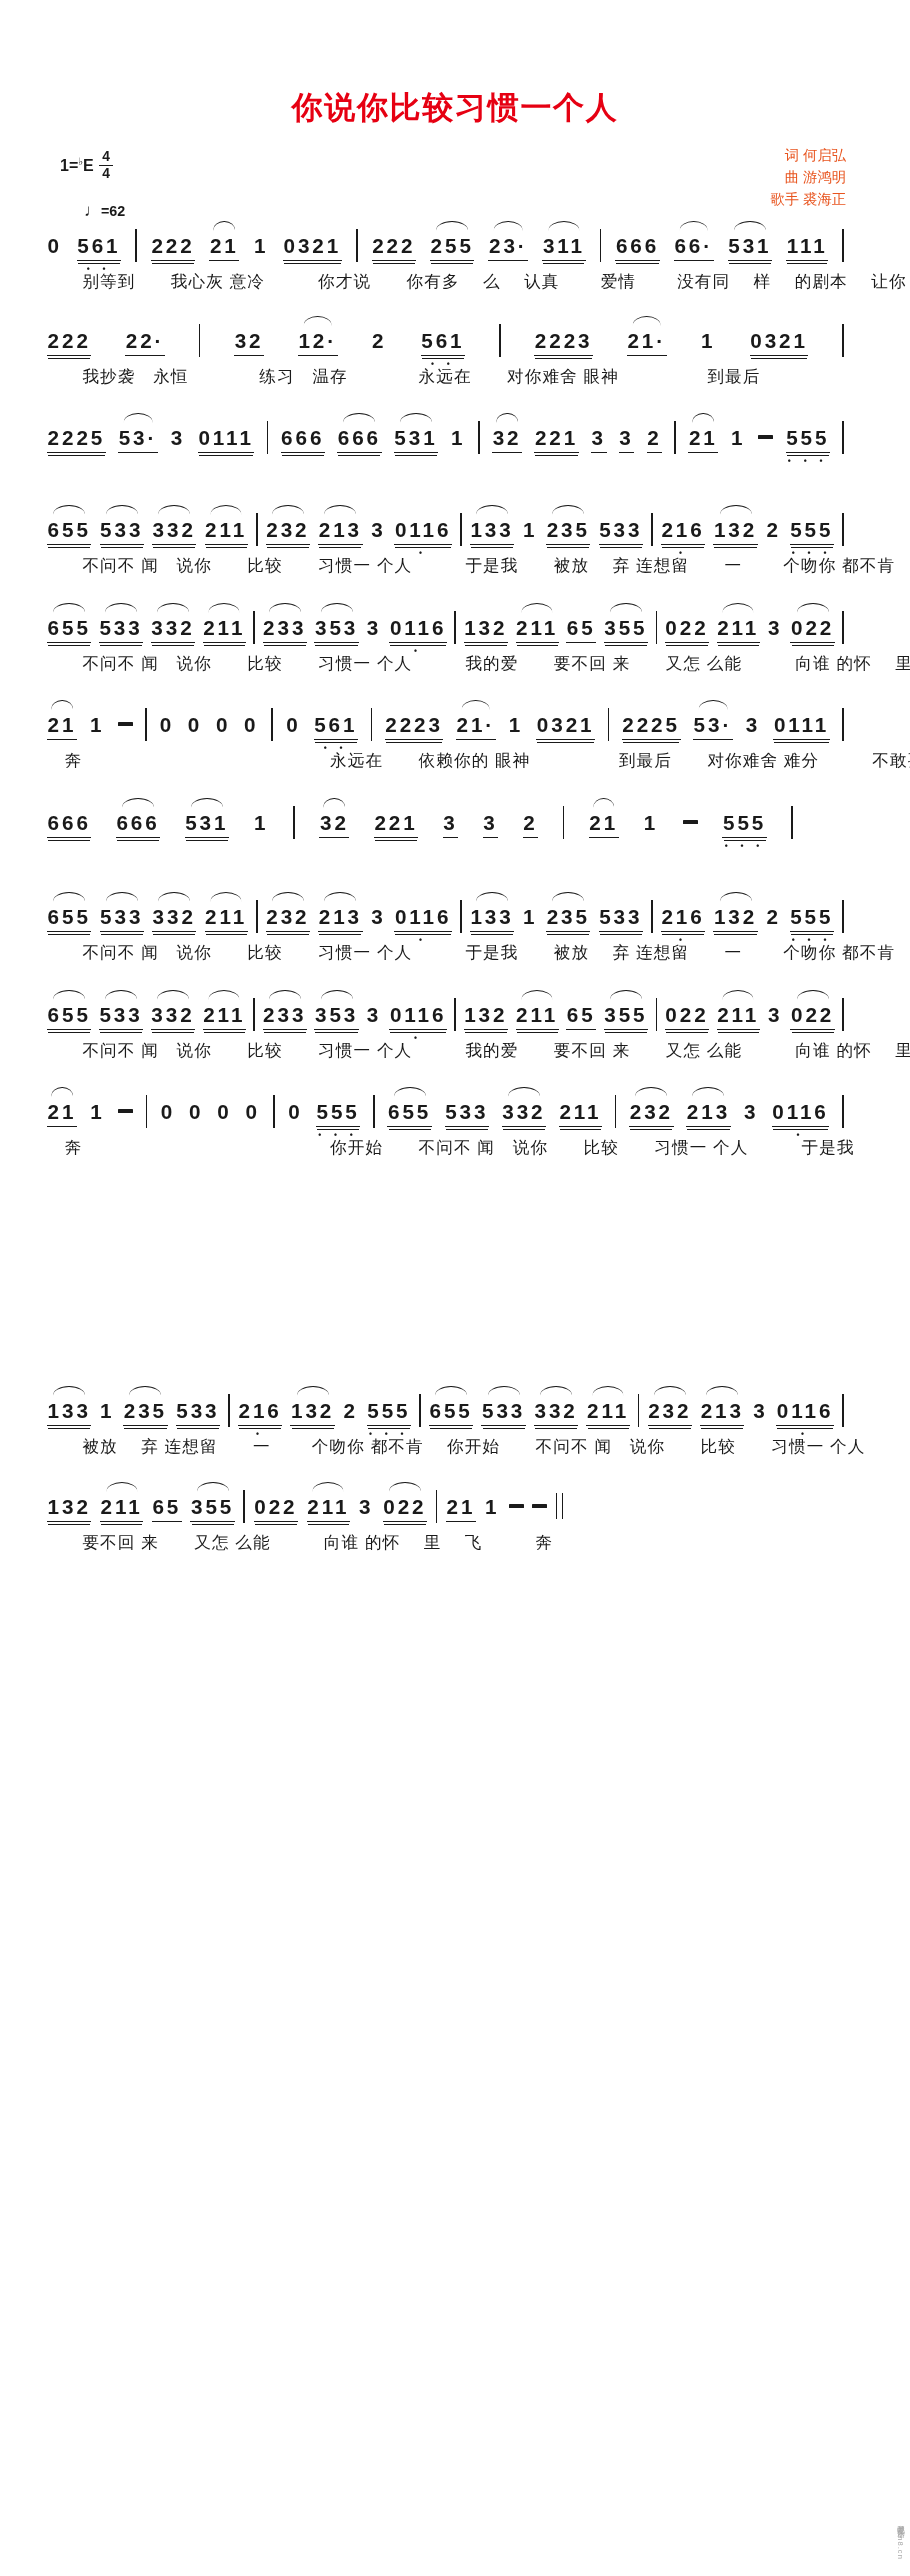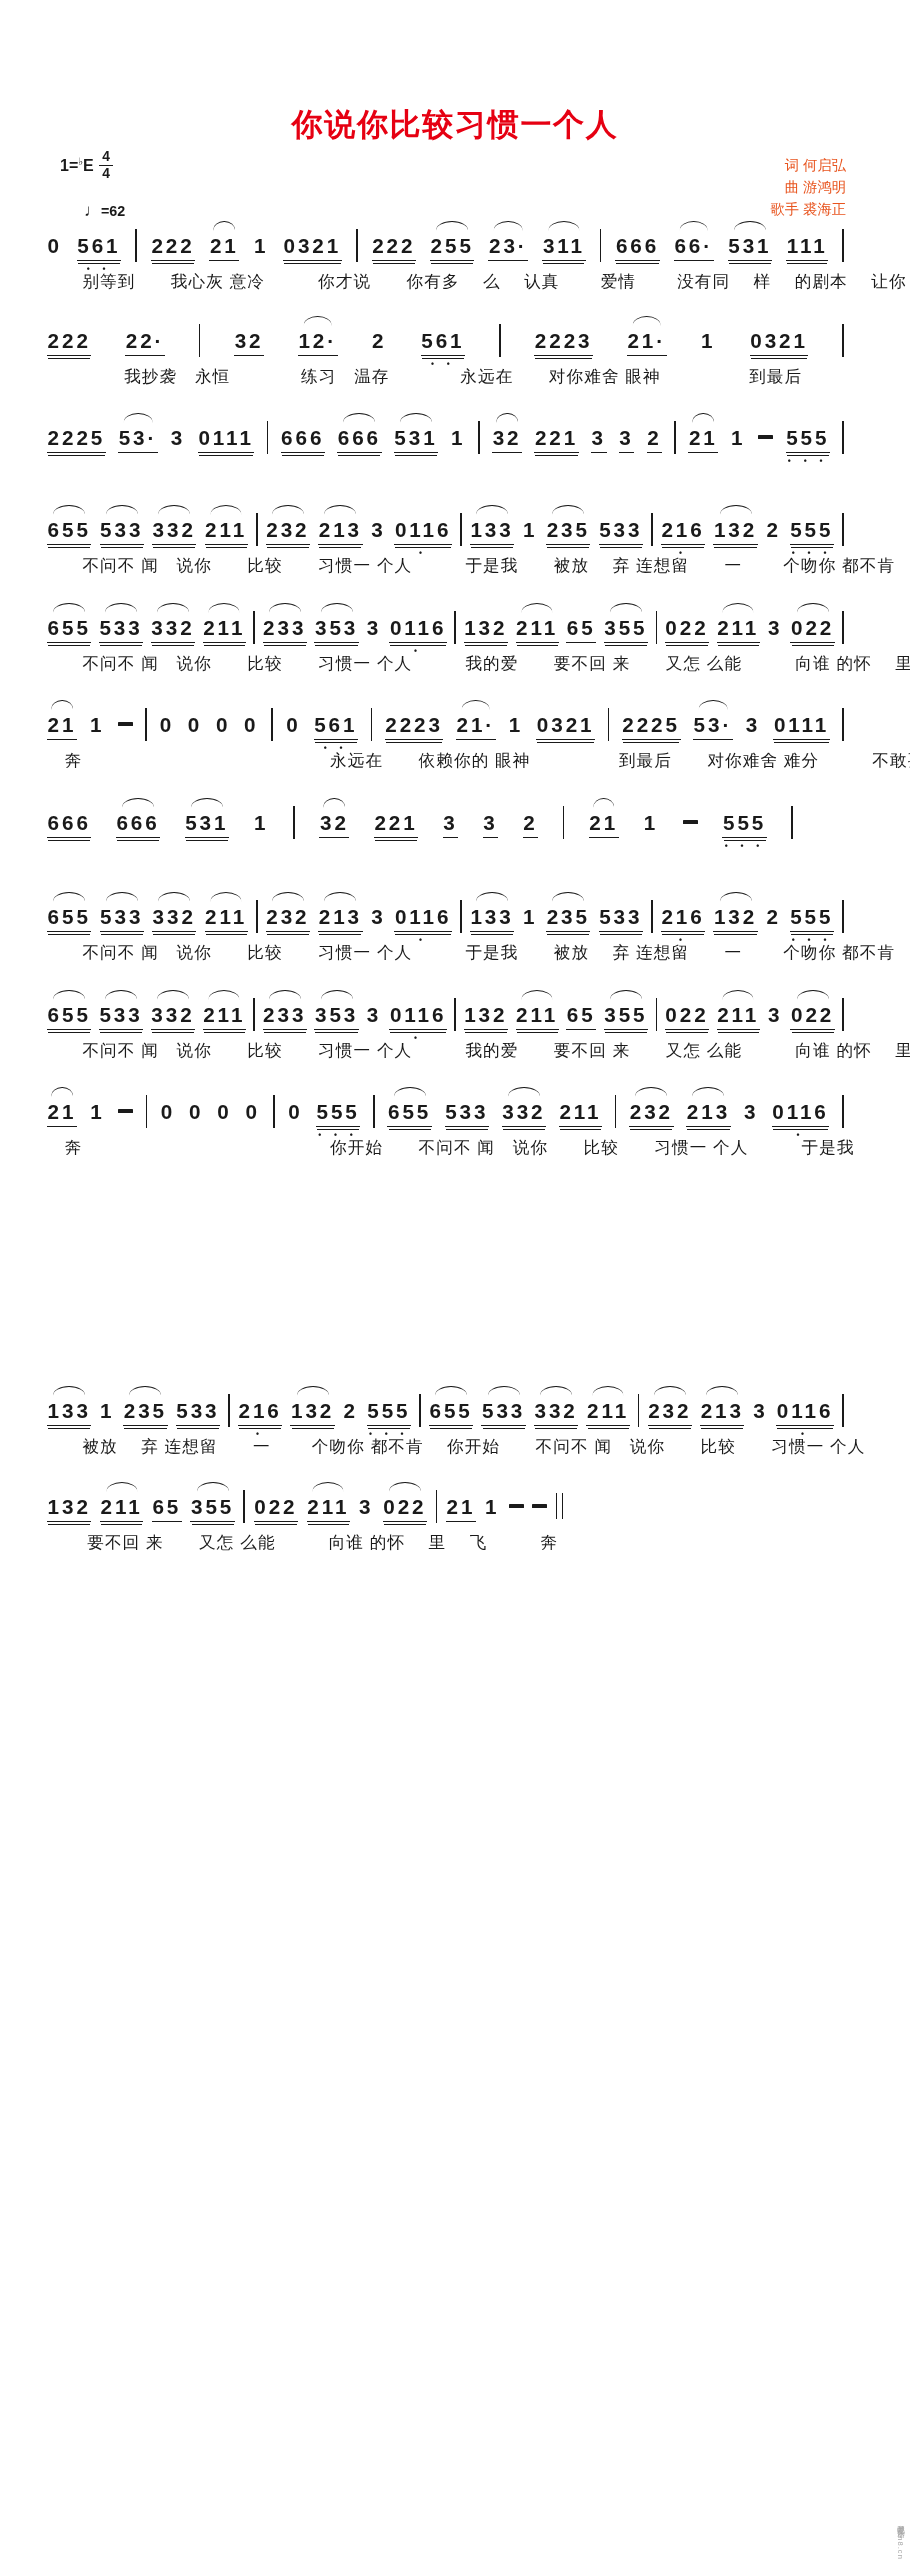--- a/index.html
+++ b/index.html
@@ -7,34 +7,34 @@
     --credit-color:#e8541e;
     --ink:#1a1a1a;
     --watermark:#a8a8a8;
   }
   html,body{margin:0;padding:0;background:#fff;}
   .sheet{
     position:relative;width:910px;height:2576px;background:#ffffff;overflow:hidden;
     font-family:"Liberation Sans","DejaVu Sans",sans-serif;color:var(--ink);
   }
   .title{
-    position:absolute;top:104px;left:0;width:100%;margin:0;text-align:center;
+    position:absolute;top:87px;left:0;width:100%;margin:0;text-align:center;
     font-size:31px;font-weight:bold;color:var(--title-color);letter-spacing:1.7px;
   }
   
   .meta{position:absolute;left:60px;top:150px;font-weight:bold;}
   .keyrow{font-size:16px;display:flex;align-items:center;}
   .flat{font-size:10.3px;vertical-align:top;position:relative;top:-4.6px;}
   .frac{display:inline-block;text-align:center;font-size:13.8px;line-height:1.05;margin-left:5.7px;}
   .frac .ft{display:block;border-bottom:1.7px solid var(--ink);padding:0 2.9px 0.6px;}
   .frac .fb{display:block;padding-top:0.6px;}
   .temporow{font-size:14.3px;margin-top:19.5px;margin-left:24px;}
   .temporow .noteglyph{font-size:17px;}
   
-  .credits{position:absolute;right:64px;top:154px;text-align:right;
+  .credits{position:absolute;right:64px;top:144px;text-align:right;
     font-size:14.3px;line-height:22px;color:var(--credit-color);}
   
   .score-line{position:absolute;}
   .notes{
     display:flex;justify-content:space-between;align-items:flex-start;
     padding-top:15px;height:26px;font-weight:bold;font-size:20.7px;line-height:23px;
   }
   .tk{position:relative;letter-spacing:2.9px;padding:0 0.6px 2.9px;white-space:nowrap;}
   .tk.u1{border-bottom:1.7px solid var(--ink);}
   .tk.u2{border-bottom:1.7px solid var(--ink);}
@@ -45,21 +45,21 @@
   }
   .tk .arc{
     position:absolute;top:-12.6px;left:50%;transform:translateX(-50%);
     width:72%;min-width:17px;height:8.6px;
     border-top:1.7px solid var(--ink);
     border-radius:50% 50% 0 0 / 100% 100% 0 0;
   }
   .bar{width:1.7px;height:33px;background:var(--ink);margin-top:-5.2px;}
   .endbar{width:5.2px;height:26px;border-left:1.7px solid var(--ink);border-right:1.7px solid var(--ink);margin-top:-1.7px;}
   .dashbar{width:15px;height:4px;background:var(--ink);margin-top:8.6px;border-radius:0.6px;}
-  .lyrics{margin-top:11px;font-size:16.6px;letter-spacing:1.1px;white-space:pre;color:var(--ink);text-align:center;}
+  .lyrics{margin-top:11px;font-size:16.6px;letter-spacing:1.1px;white-space:pre;color:var(--ink);}
   .watermark{
     position:absolute;right:4.6px;bottom:16px;writing-mode:vertical-rl;
     font-size:7.5px;color:var(--watermark);letter-spacing:1.1px;
   }
 </style>
 </head>
 <body>
 
 <div class="sheet">
 

